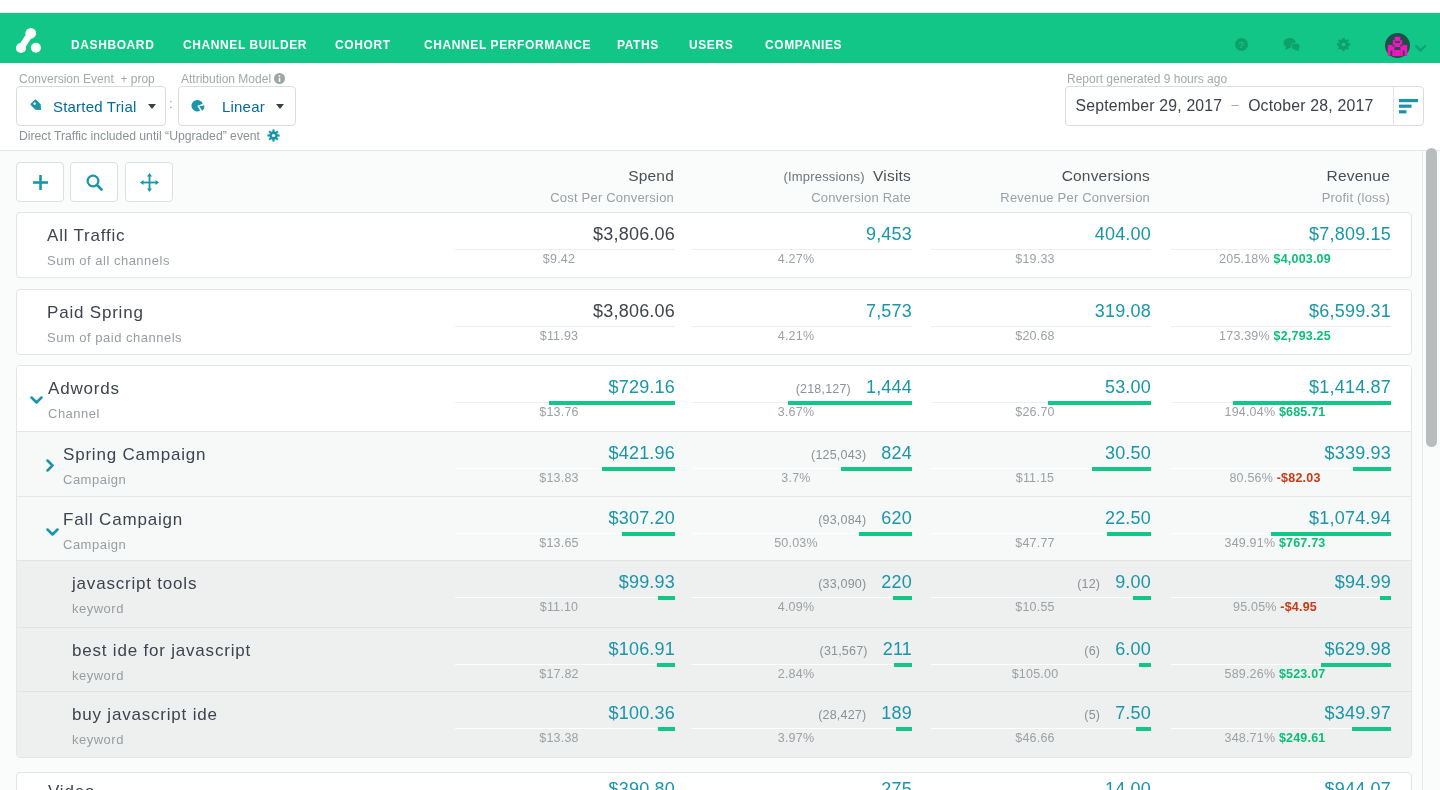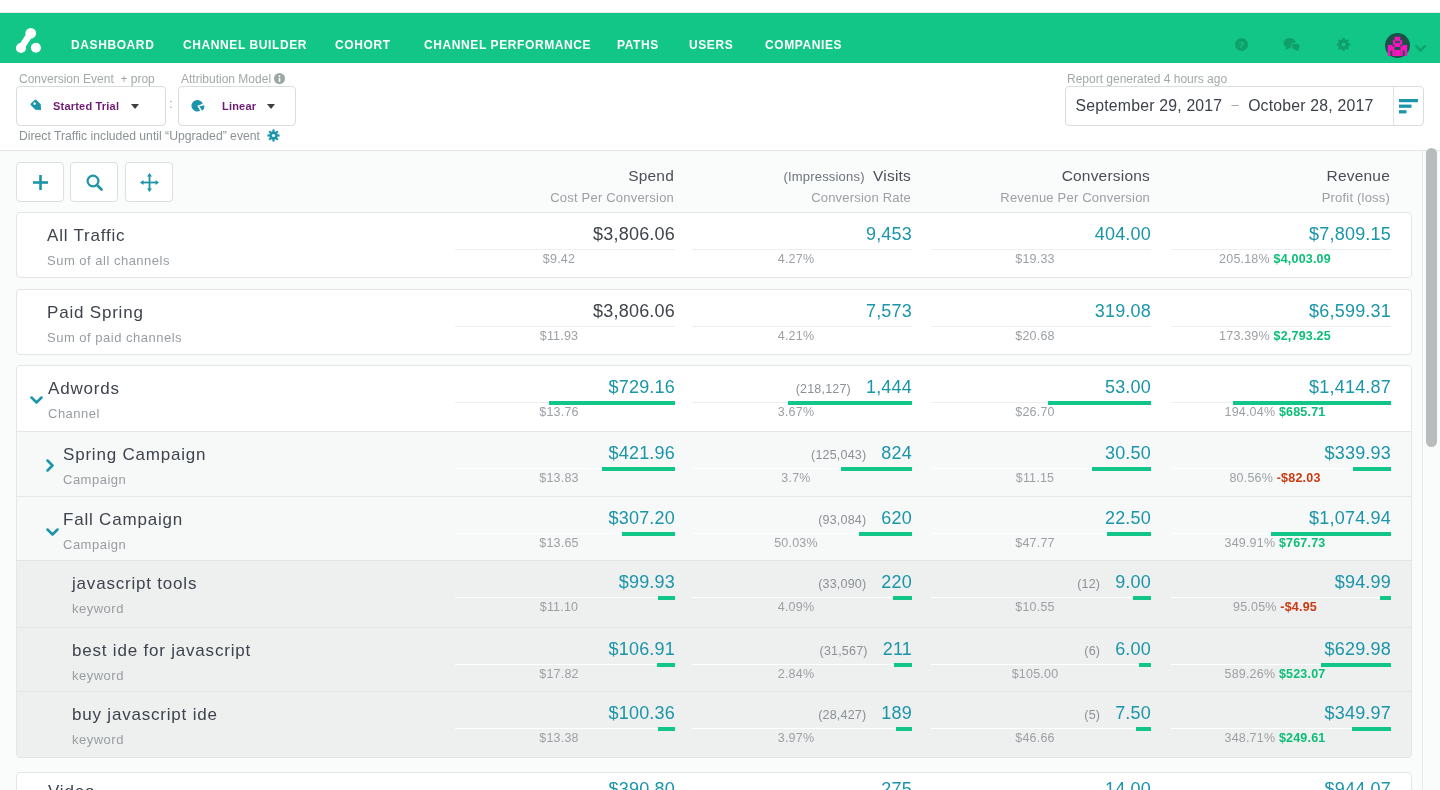--- a/index.html
+++ b/index.html
@@ -20,21 +20,21 @@
   .nav .logo { position:absolute; }
   .nav .links { position:absolute; left:0; top:0; height:62px; width:100%;
     font-size:12px; font-weight:bold; letter-spacing:0.6px; color:#fff; }
   .nav .links span { position:absolute; top:25px; }
   .nav .rt { position:absolute; top:0; height:62px; display:flex; align-items:center; }
   
   .filters { position:absolute; left:0; top:63px; width:1440px; height:87px; background:#fff; }
   .lab { position:absolute; font-size:12px; color:#A2A9A8; }
   .dd { position:absolute; top:23px; height:40px; background:#fff;
     border:1px solid #D9DDDC; border-radius:4px; display:flex; align-items:center; }
-  .dd .txt { font-size:11px; color:#701a75; letter-spacing:.2px;font-weight:bold; }
+  .dd .txt { font-size:15px; color:#0369a1; letter-spacing:.2px; }
   .caret { width:0; height:0; border-left:4.5px solid transparent; border-right:4.5px solid transparent;
     border-top:5.5px solid #3A3F44; }
   .subnote { position:absolute; left:19px; top:66px; font-size:12.2px; color:#8B9194; }
   
   .tablearea { position:absolute; left:0; top:150px; width:1440px; height:640px;
     background:#FAFBFB; border-top:1px solid #E4E7E6; }
   .btn { position:absolute; top:11px; width:48px; height:40px; background:#fff;
     border:1px solid #DCE0DF; border-radius:4px; display:flex; align-items:center; justify-content:center; }
   .hcell { position:absolute; width:220px; text-align:right; }
   .hmain { font-size:15.5px; color:#4A4E58; letter-spacing:.2px; }
@@ -169,21 +169,21 @@
         <g stroke="var(--teal)" stroke-width="2.8">
           <line x1="8.5" y1="0.5" x2="8.5" y2="16.5"></line>
           <line x1="0.5" y1="8.5" x2="16.5" y2="8.5"></line>
           <line x1="2.85" y1="2.85" x2="14.15" y2="14.15"></line>
           <line x1="14.15" y1="2.85" x2="2.85" y2="14.15"></line>
         </g>
       </g>
       <circle cx="8.5" cy="8.5" r="2.1" fill="#fff"></circle>
     </svg>
   </div>
-  <div class="lab" style="left:1067px; top:9px;">Report generated 4 hours ago</div>
+  <div class="lab" style="left:1067px; top:9px;">Report generated 9 hours ago</div>
   <div class="dd" style="left:1065px; width:359px;">
     <div style="width:317px; text-align:center; font-size:15.8px; color:#3C414B; letter-spacing:.2px;">
       September 29, 2017 &nbsp;<span style="color:#9BA4A3; font-size:13px; position:relative; top:-2px;">–</span>&nbsp; October 28, 2017
     </div>
     <div style="position:absolute; left:327px; top:0; bottom:0; border-left:1px solid #E0E3E2;"></div>
     <svg width="19" height="15" viewBox="0 0 19 15" style="position:absolute; left:333px; top:12px;">
       <rect x="0" y="0" width="19" height="3.2" fill="var(--teal)"></rect>
       <rect x="0" y="5.6" width="12.5" height="3.2" fill="var(--teal)"></rect>
       <rect x="0" y="11.2" width="7.5" height="3.2" fill="var(--teal)"></rect>
     </svg>

